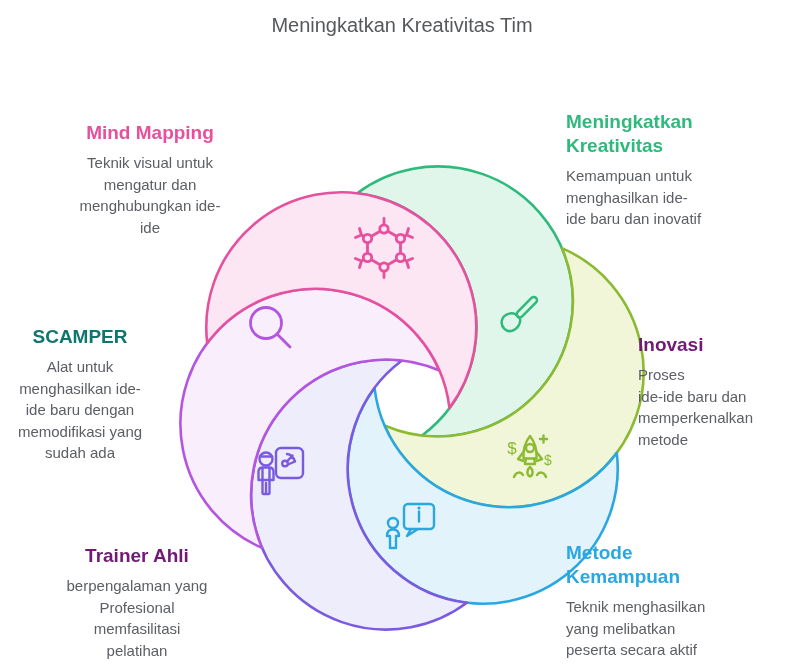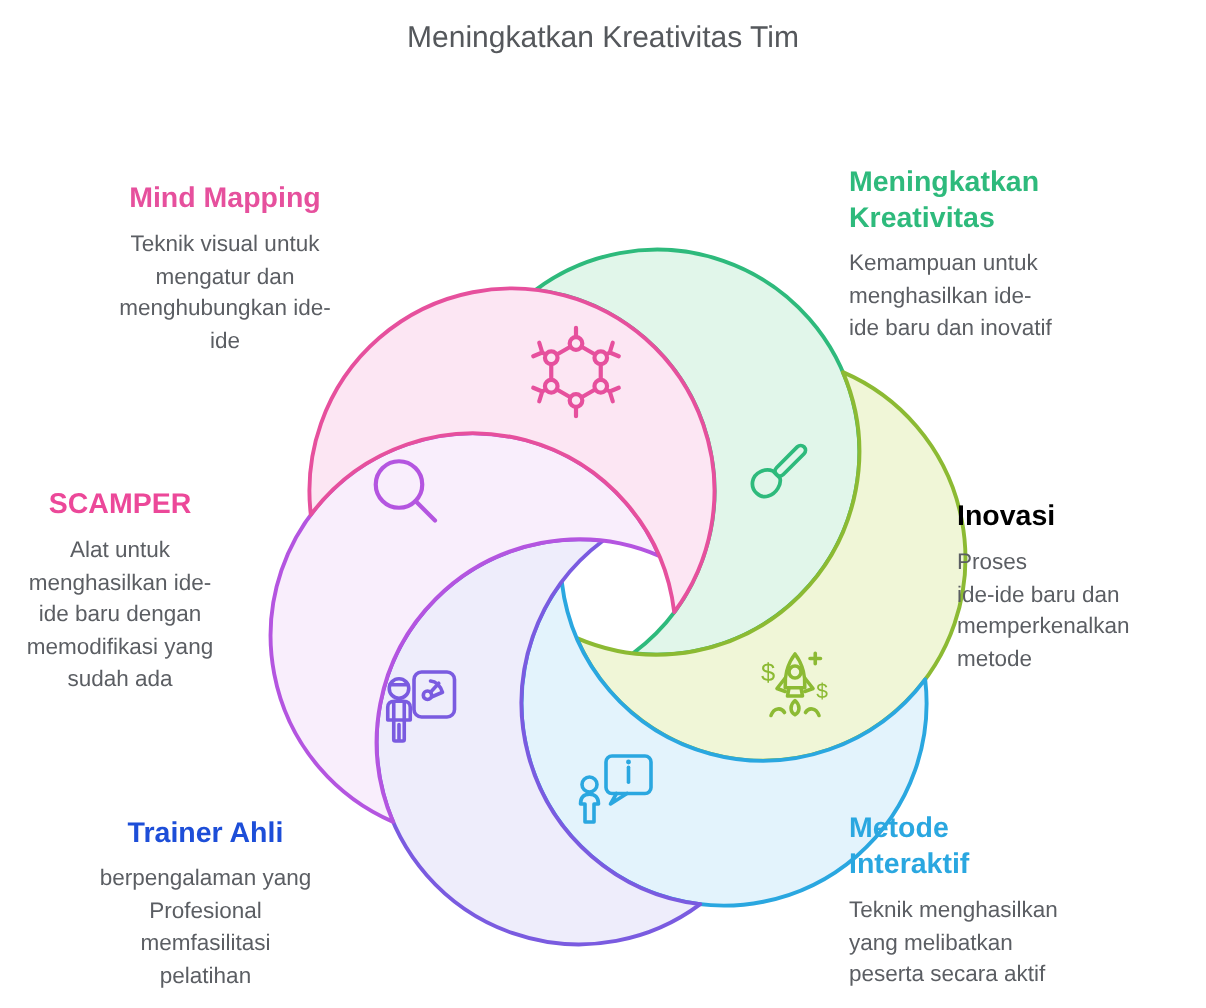--- a/index.html
+++ b/index.html
@@ -118,60 +118,60 @@
       <span class="tline">Kreativitas</span>
     </h2>
     <div class="item-desc">
       <span class="dline">Kemampuan untuk</span>
       <span class="dline">menghasilkan ide-</span>
       <span class="dline">ide baru dan inovatif</span>
     </div>
   </div>
 
   <div id="b2" class="label-block align-right">
-    <h2 class="item-title" style="color: #ec4899;">
+    <h2 class="item-title" style="color: #0f766e;">
       <span class="tline">SCAMPER</span>
     </h2>
     <div class="item-desc">
       <span class="dline">Alat untuk</span>
       <span class="dline">menghasilkan ide-</span>
       <span class="dline">ide baru dengan</span>
       <span class="dline">memodifikasi yang</span>
       <span class="dline">sudah ada</span>
     </div>
   </div>
 
   <div id="b3" class="label-block">
-    <h2 class="item-title" style="color: #000000;">
+    <h2 class="item-title" style="color: #701a75;">
       <span class="tline">Inovasi</span>
     </h2>
     <div class="item-desc">
       <span class="dline">Proses</span>
       <span class="dline">ide-ide baru dan</span>
       <span class="dline">memperkenalkan</span>
       <span class="dline">metode</span>
     </div>
   </div>
 
   <div id="b4" class="label-block align-right">
-    <h2 class="item-title" style="color: #1d4ed8;">
+    <h2 class="item-title" style="color: #701a75;">
       <span class="tline">Trainer Ahli</span>
     </h2>
     <div class="item-desc">
       <span class="dline">berpengalaman yang</span>
       <span class="dline">Profesional</span>
       <span class="dline">memfasilitasi</span>
       <span class="dline">pelatihan</span>
     </div>
   </div>
 
   <div id="b5" class="label-block">
     <h2 class="item-title" style="color: rgb(42, 167, 224);">
       <span class="tline">Metode</span>
-      <span class="tline">Interaktif</span>
+      <span class="tline">Kemampuan</span>
     </h2>
     <div class="item-desc">
       <span class="dline">Teknik menghasilkan</span>
       <span class="dline">yang melibatkan</span>
       <span class="dline">peserta secara aktif</span>
     </div>
   </div>
 
 </div>
 

